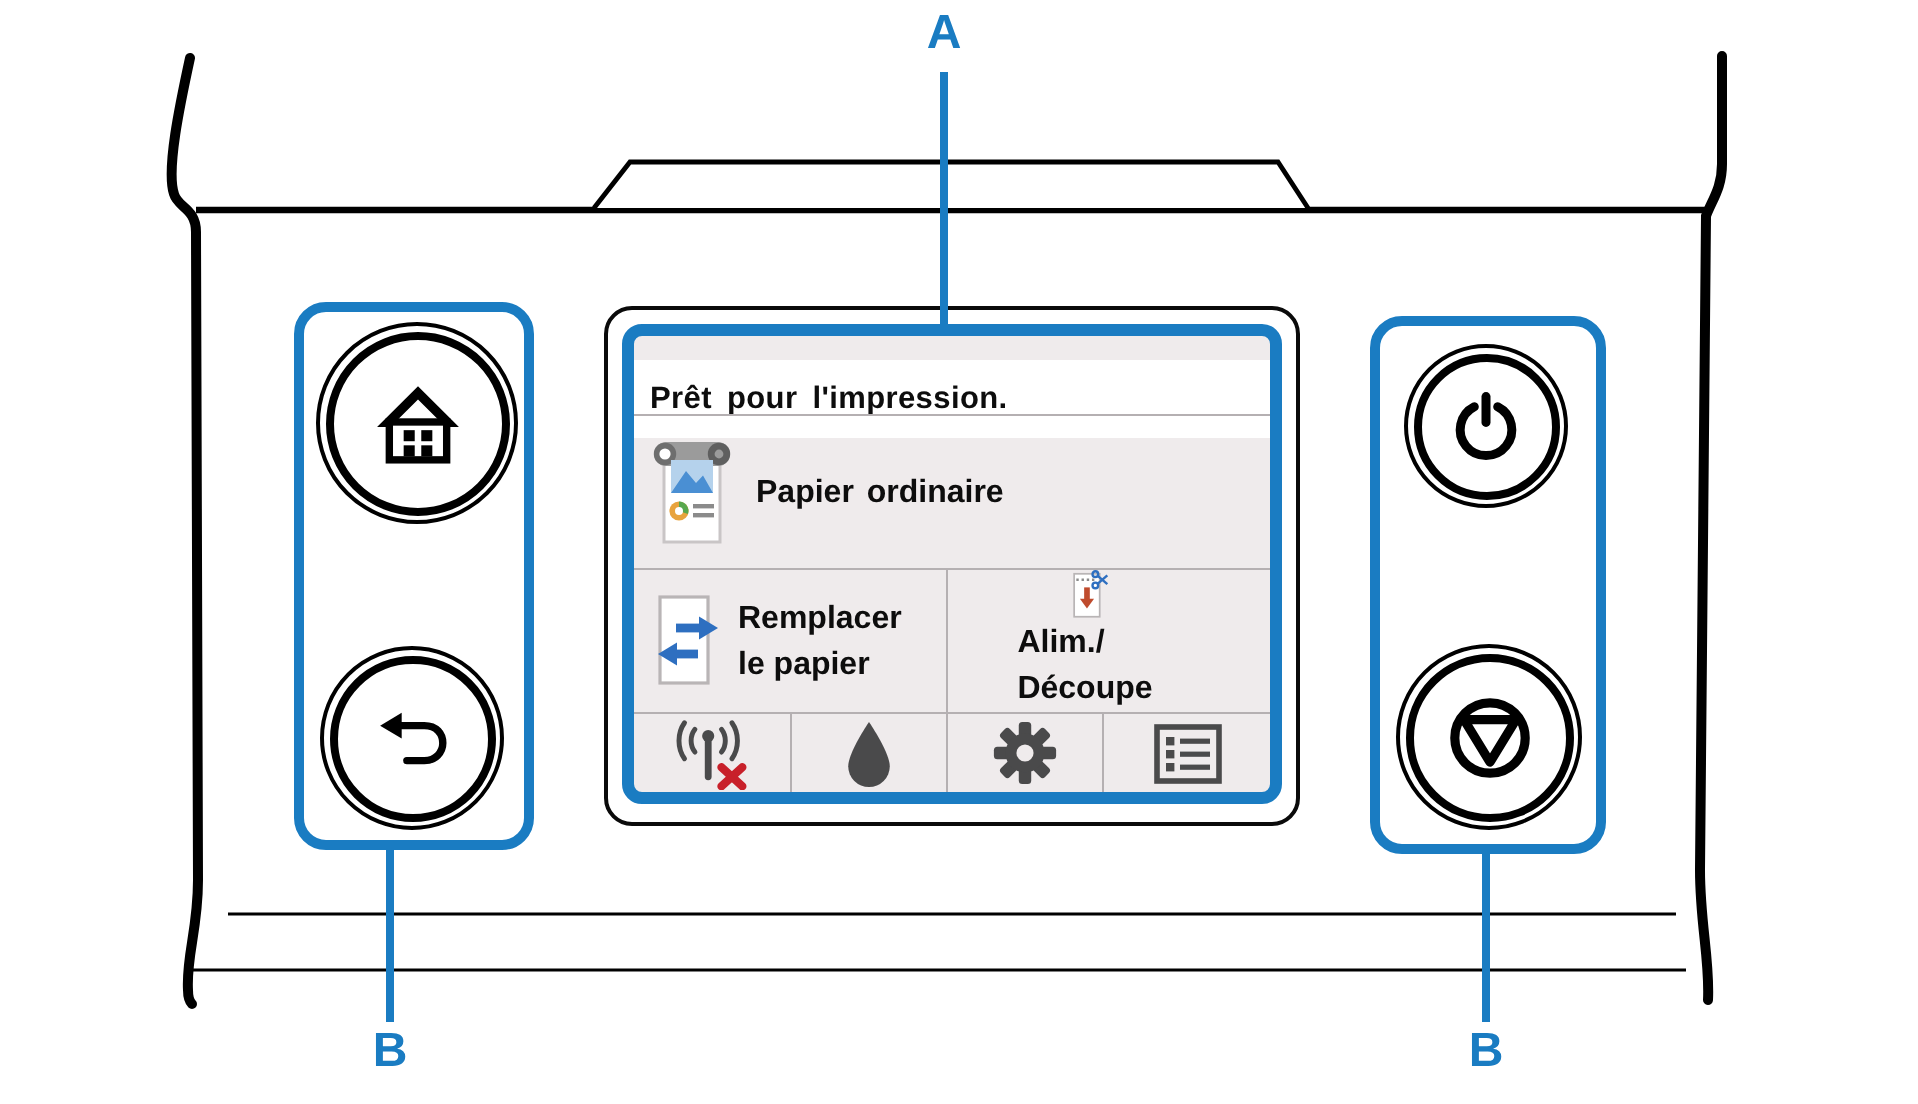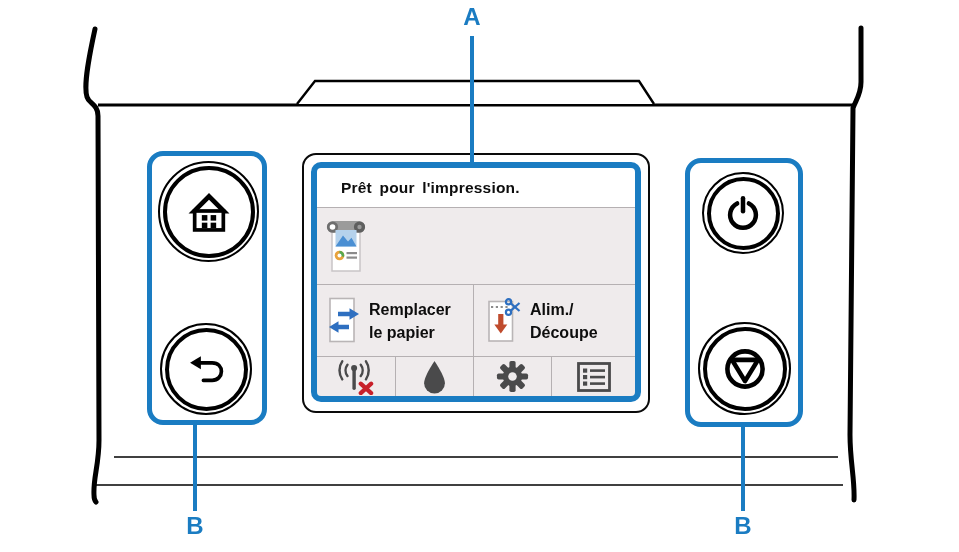--- a/index.html
+++ b/index.html
@@ -19,31 +19,31 @@
   .hw-btn .ring{position:absolute;inset:2.5px;border:4.5px solid #000;border-radius:50%;}
   .hw-btn svg{position:relative;z-index:2;}
 
   
   .bezel{left:302px;top:153px;width:348px;height:260px;border:2.5px solid #0a0a0a;
          border-radius:14px;background:#fff;box-sizing:border-box;}
   .blue-frame{left:311px;top:162px;width:330px;height:240px;border:6px solid #1a7cc2;
          border-radius:10px;box-sizing:border-box;background:transparent;}
   .screen-content{left:317px;top:168px;width:318px;height:228px;background:#efebec;
          color:#0d0d0d;overflow:hidden;border-radius:3px;}
-  .scr-header{position:absolute;left:0;top:0;width:100%;height:39px;background:#ffffff;
-         display:flex;align-items:center;box-sizing:border-box;padding-left:24px;
+  .scr-header{position:absolute;left:0;top:12px;width:100%;height:39px;background:#ffffff;
+         display:flex;align-items:center;box-sizing:border-box;padding-left:8px;
          font-size:15.5px;font-weight:bold;word-spacing:3px;letter-spacing:0.2px;}
   .scr-paper{position:absolute;left:0;top:39px;width:100%;height:77px;border-top:1.5px solid #b5b0b2;
          display:flex;align-items:center;box-sizing:border-box;}
   .scr-paper .txt{margin-left:10px;font-size:16px;font-weight:bold;line-height:25px;word-spacing:2px;}
   .scr-actions{position:absolute;left:0;top:116px;width:100%;height:72px;border-top:1.5px solid #b5b0b2;
          display:flex;box-sizing:border-box;}
   .scr-cell{display:flex;align-items:center;box-sizing:border-box;height:100%;}
   .cell-replace{width:156px;align-items:center;}
-  .cell-feedcut{width:129px;border-left:1.5px solid #b5b0b2;}
+  .cell-feedcut{width:129px;border-left:1.5px solid #b5b0b2;flex-direction:column;}
   .scr-actions .txt{margin-left:9px;font-size:16px;font-weight:bold;line-height:23px;}
   .scr-toolbar{position:absolute;left:0;top:188px;width:100%;height:40px;border-top:1.5px solid #b5b0b2;
          display:flex;box-sizing:border-box;}
   .tb-cell{display:flex;align-items:center;justify-content:center;height:100%;box-sizing:border-box;}
   .tb-cell + .tb-cell{border-left:1.5px solid #b5b0b2;}
 </style>
 </head>
 <body>
 
 <div class="stage">
@@ -122,20 +122,21 @@
         <circle cx="35.5" cy="8" r="2.2" fill="#9b9b9b"></circle>
         <rect x="11.5" y="11" width="21" height="16.5" fill="#b5d2ec"></rect>
         <polygon points="11.5,27.5 19,16.5 24,22.5 27.5,18.8 32.5,27.5" fill="#4a8fd3"></polygon>
         <circle cx="15.5" cy="36.5" r="4.8" fill="#e8a33d"></circle>
         <path d="M15.5,36.5 L15.5,31.7 A4.8 4.8 0 0 1 20,38 Z" fill="#58a84e"></path>
         <circle cx="15.5" cy="36.5" r="2" fill="#fff"></circle>
         <rect x="22.5" y="33" width="10.5" height="2.2" fill="#8b8b8b"></rect>
         <rect x="22.5" y="37.5" width="10.5" height="2.2" fill="#8b8b8b"></rect>
       </svg>
       <div class="txt">
+        <div>Papier ordinaire</div>
       </div>
     </div>
 
     <div class="scr-actions">
       <div class="scr-cell cell-replace">
         <svg width="31" height="48" viewBox="0 0 31 48" style="margin-left:12px;">
           <rect x="1" y="1.5" width="24" height="43" fill="#fff" stroke="#b9b5b6" stroke-width="1.6"></rect>
           <line x1="9" y1="17" x2="21.5" y2="17" stroke="#2e6fc0" stroke-width="4.4"></line>
           <polygon points="20.5,11.3 30,17 20.5,22.7" fill="#2e6fc0"></polygon>
           <line x1="20" y1="30" x2="8.5" y2="30" stroke="#2e6fc0" stroke-width="4.4"></line>

